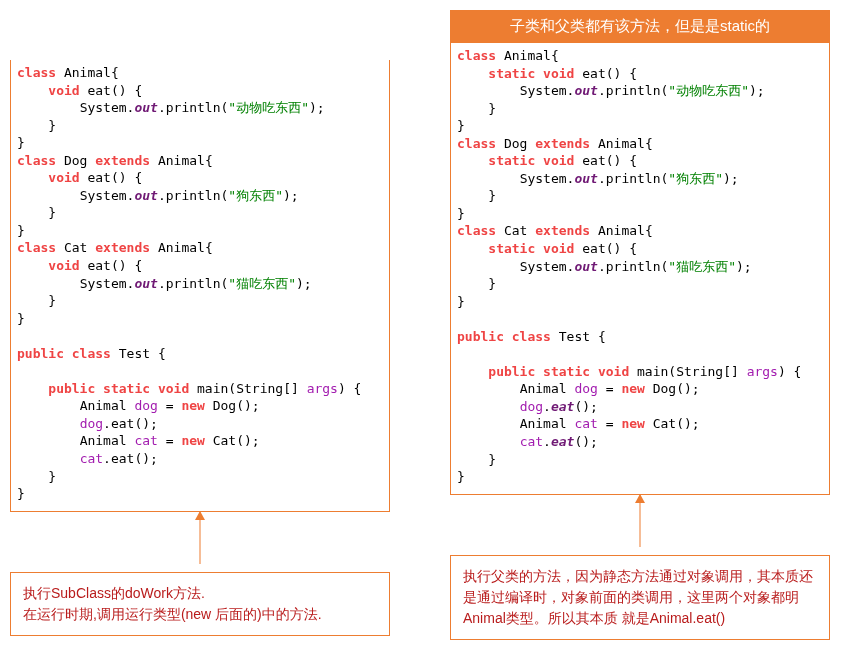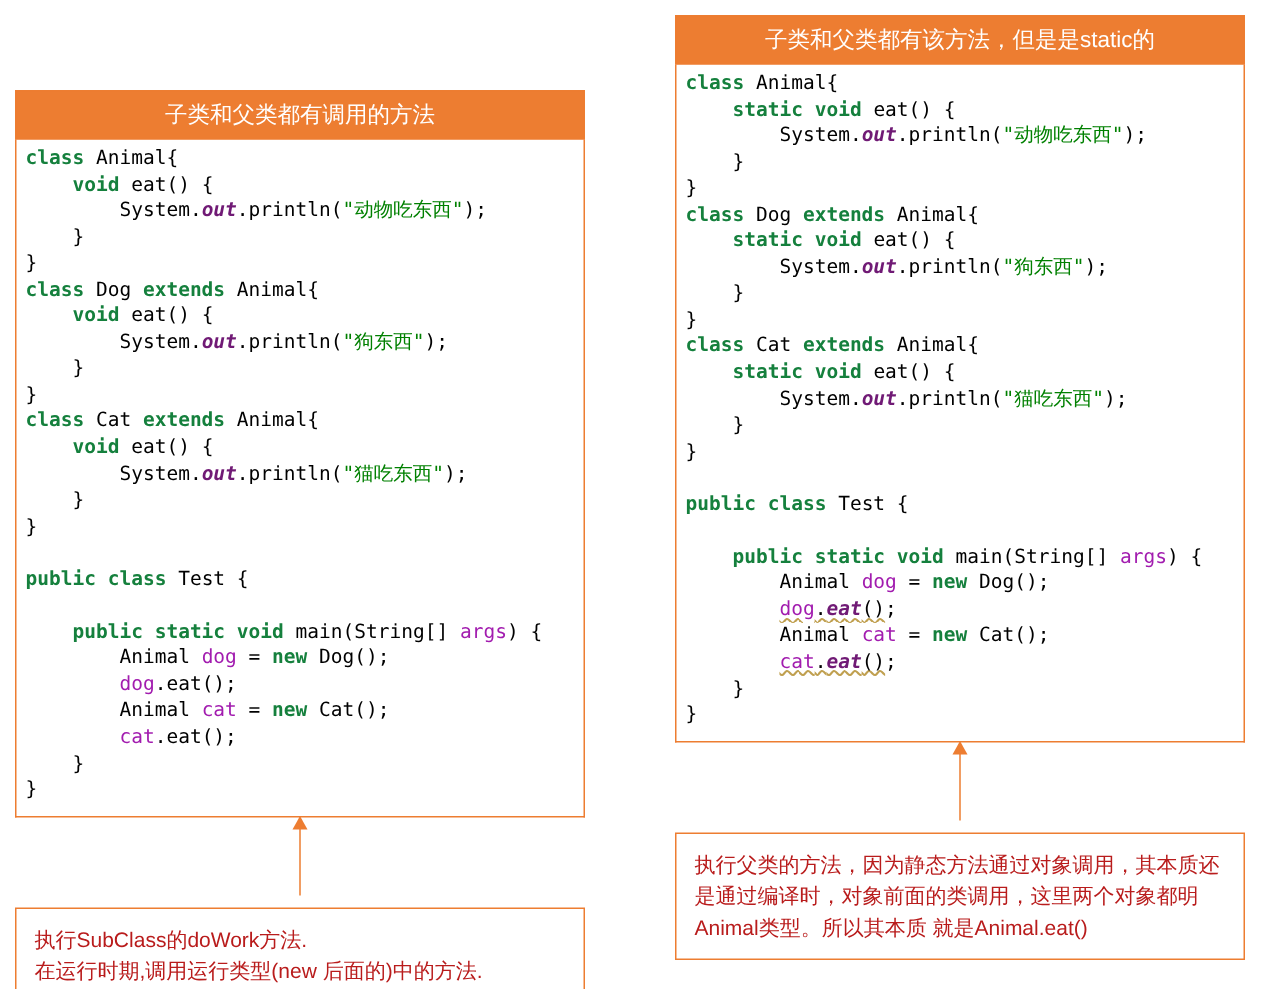--- a/index.html
+++ b/index.html
@@ -39,25 +39,25 @@
     width: 100%;
     padding: 4px 6px 8px 6px;
     font-family: Consolas, monospace;
     font-size: 13px;
     line-height: 1.35;
     white-space: pre;
     color: #000000;
     box-sizing: border-box;
     overflow: hidden;
   }
-  .kw { color: #15803d; font-weight: bold; }
+  .kw { color: #ef4444; font-weight: bold; }
   .fld { color: #701a75; font-style: italic; font-weight: bold; }
   .str { color: #008000; }
   .arg { color: #a21caf; }
-  .call-ul { text-decoration: underline; text-decoration-color: #c0a050; text-decoration-style: wavy; }
+  .call-ul { text-decoration-color: #c0a050; text-decoration-style: wavy; }
   
   .arrow-wrap {
     position: relative;
     width: 100%;
     height: 60px;
   }
   .arrow-line {
     position: absolute;
     left: 50%;
     top: 0;
@@ -85,21 +85,20 @@
     line-height: 1.5;
     box-sizing: border-box;
   }
 </style>
 </head>
 <body>
 
 <div class="columns">
 
   <div class="col left-col">
-    <div class="title-bar">子类和父类都有调用的方法</div>
     <div class="code-box"><span class="kw">class</span> <span>Animal</span>{
     <span class="kw">void</span> <span>eat</span>() {
         <span>System</span>.<span class="fld">out</span>.<span>println</span>(<span class="str">"动物吃东西"</span>);
     }
 }
 <span class="kw">class</span> <span>Dog</span> <span class="kw">extends</span> <span>Animal</span>{
     <span class="kw">void</span> <span>eat</span>() {
         <span>System</span>.<span class="fld">out</span>.<span>println</span>(<span class="str">"狗东西"</span>);
     }
 }

